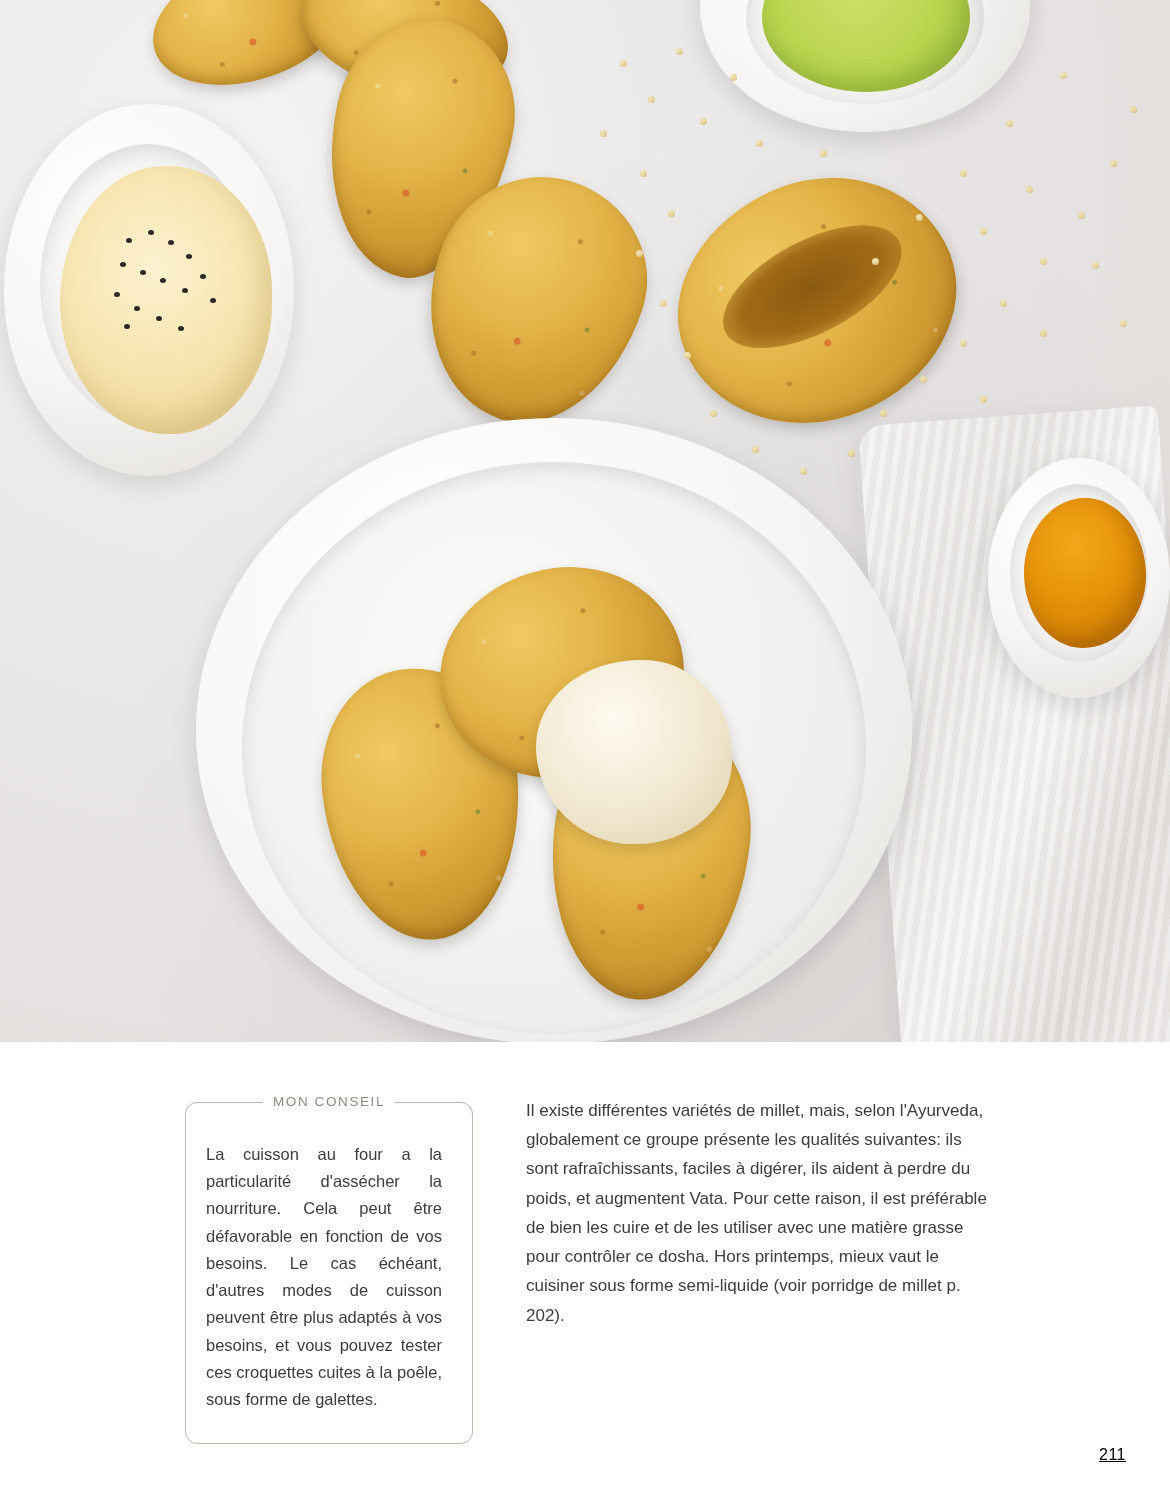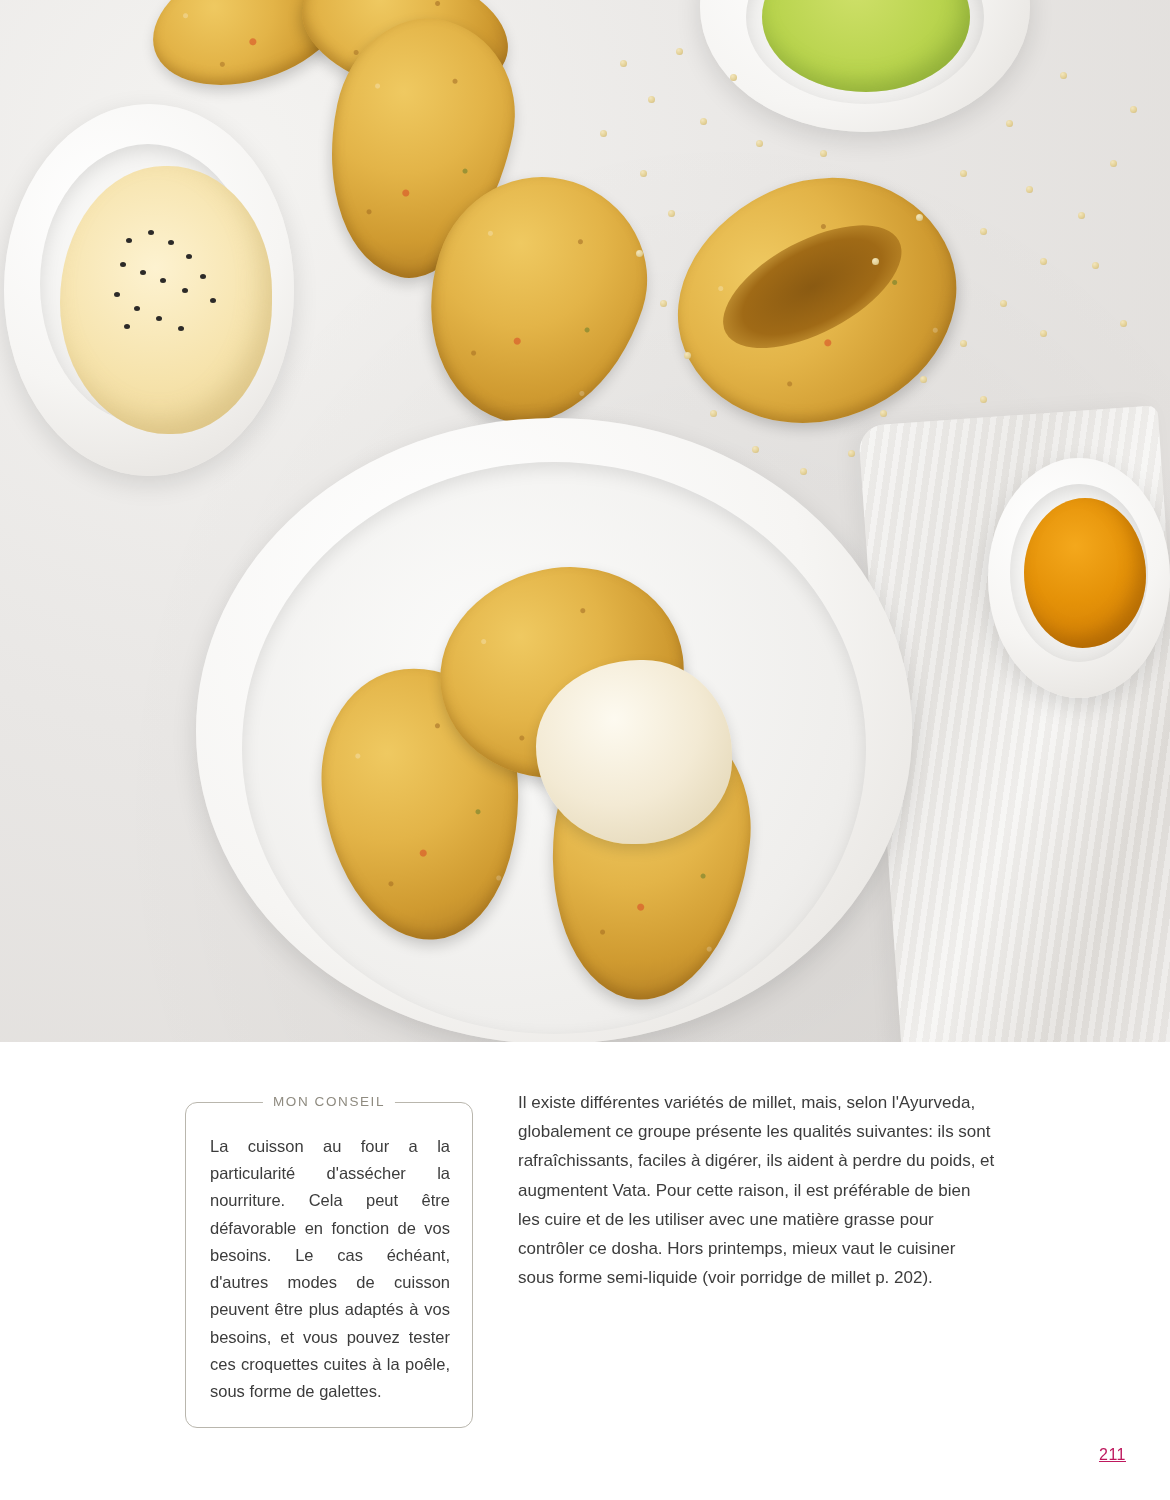--- a/index.html
+++ b/index.html
@@ -171,41 +171,41 @@
     background: #ffffff;
   }
 
   .tip-box {
     position: absolute;
     left: 185px;
     top: 60px;
     width: 288px;
     border: 1px solid #b9b6ad;
     border-radius: 12px;
-    padding: 30px 22px 22px 24px;
+    padding: 30px 22px 22px 12px;
     box-sizing: border-box;
   }
   .tip-label {
     position: absolute;
     top: -9px;
     left: 50%;
     transform: translateX(-50%);
     background: #ffffff;
     padding: 0 10px;
     font-size: 13.5px;
     letter-spacing: 1.6px;
     color: #8f8b80;
     white-space: nowrap;
   }
   .tip-text {
     font-size: 16.5px;
     line-height: 1.65;
     color: #3c3c3c;
     text-align: justify;
-    margin: 0;
+    margin: 8px;
   }
 
   .article {
     position: absolute;
     left: 518px;
     top: 46px;
     width: 478px;
   }
   .article-title {
     font-family: "DejaVu Serif", serif;
@@ -213,30 +213,30 @@
     font-size: 23px;
     line-height: 1.42;
     color: #7a8c4e;
     margin: 0 0 18px 0;
     letter-spacing: .3px;
   }
   .article-body {
     font-size: 17px;
     line-height: 1.72;
     color: #3c3c3c;
-    margin: 0;
+    margin: 8px;
     text-align: left;
   }
 
   .page-number {
     position: absolute;
     right: 44px;
     bottom: 36px;
     font-size: 16px;
-    color: #be185d;
+    color: #000000;
     letter-spacing: .5px;
     text-decoration: underline;
   }
 </style>
 </head>
 <body>
 
 <div class="photo">
   <div class="surface"></div>
 

